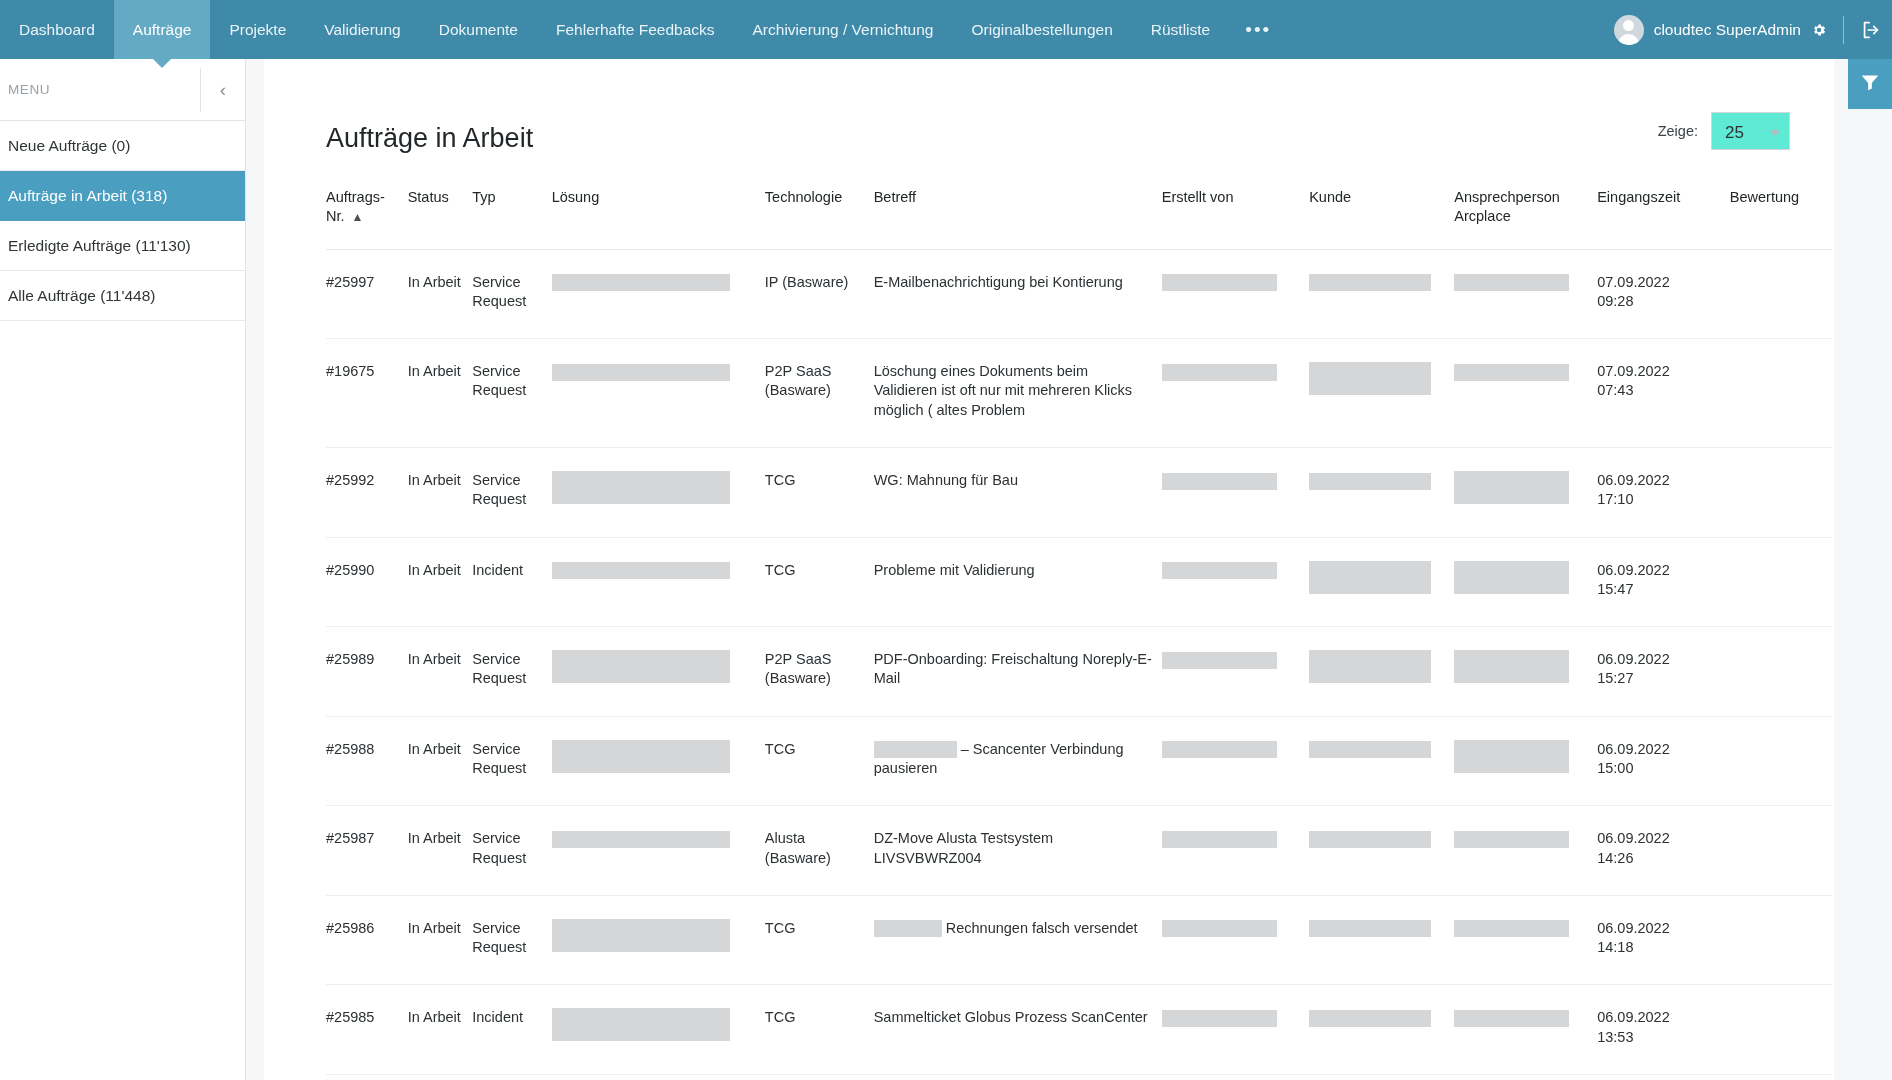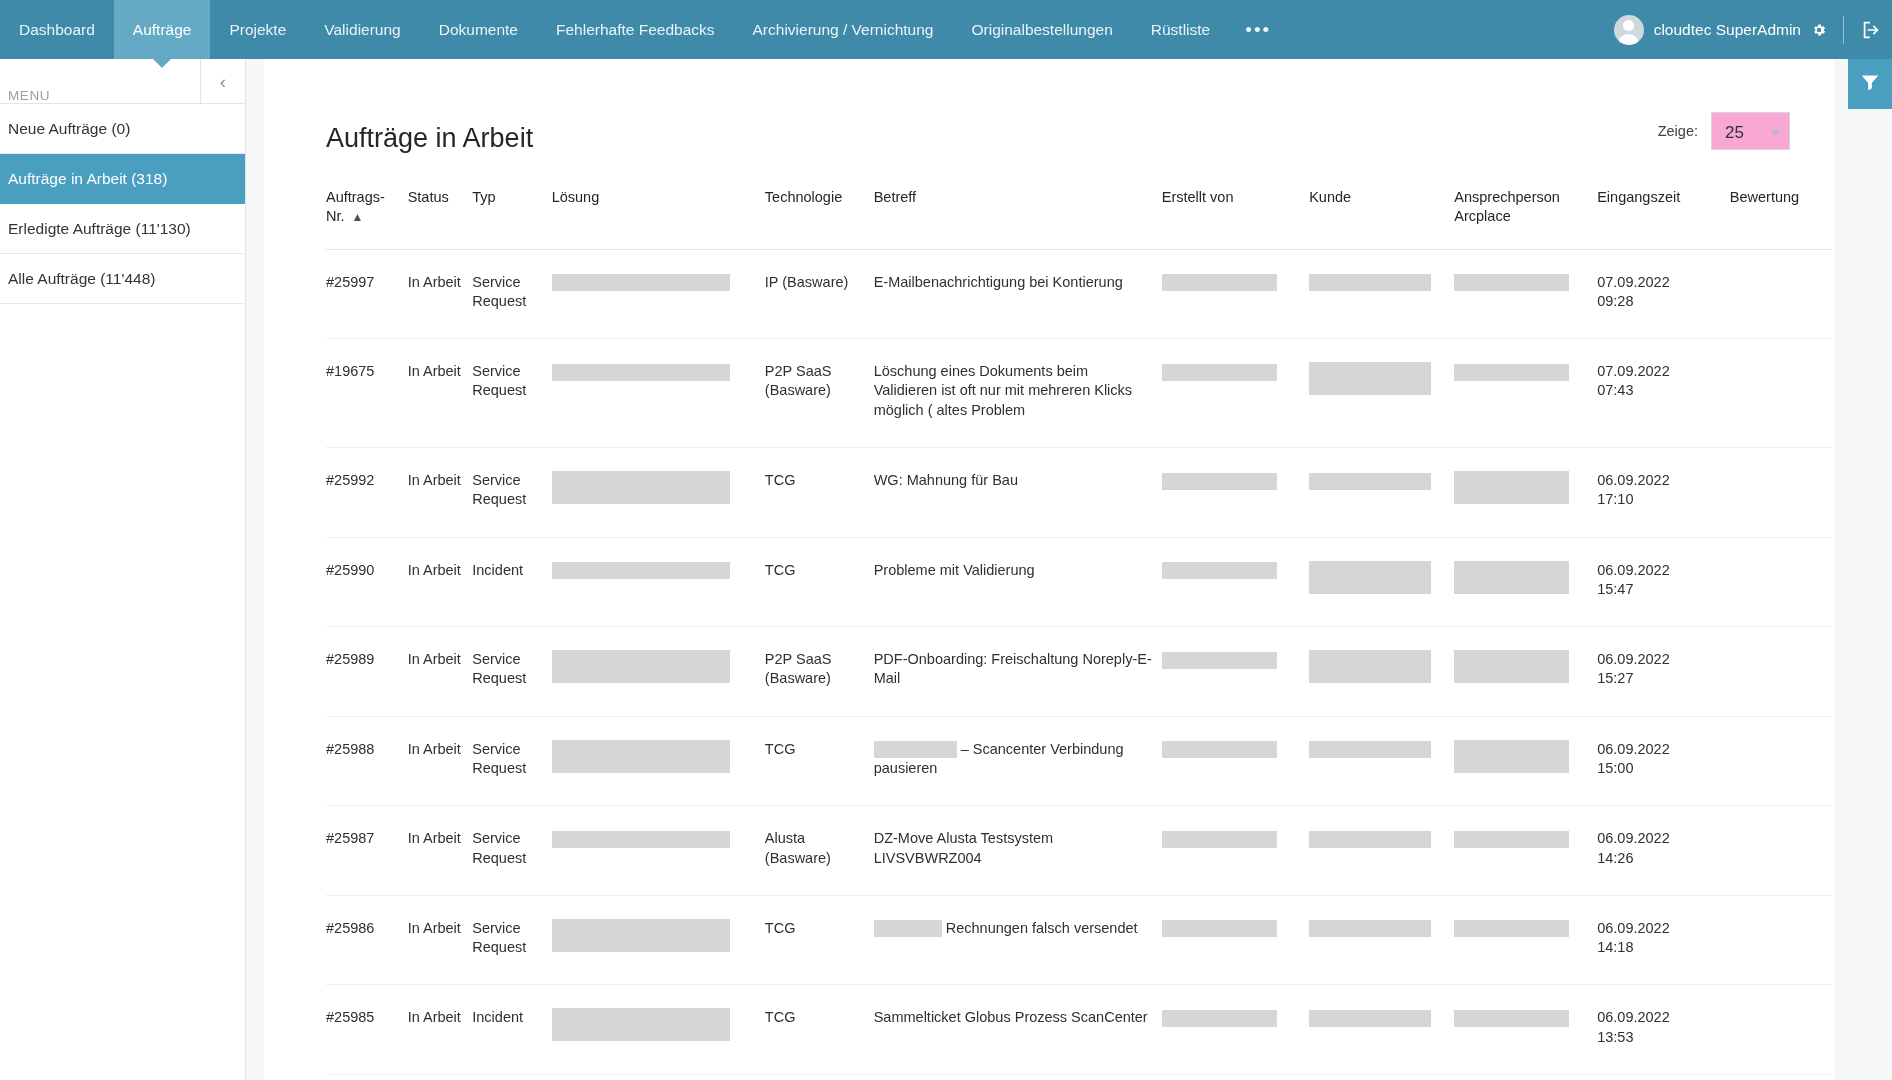--- a/index.html
+++ b/index.html
@@ -81,21 +81,21 @@
 
   
   .sidebar {
     position: absolute; top: 59px; left: 0;
     width: 246px; height: 1021px;
     background: #ffffff;
     border-right: 1px solid #e2e5e7;
     z-index: 10;
   }
   .menu-head {
-    height: 45px; display: flex; align-items: flex-end;
+    height: 62px; display: flex; align-items: center;
     border-bottom: 1px solid #e2e5e7;
   }
   .menu-label {
     flex: 1 1 auto; padding-left: 8px;
     font-size: 13.5px; color: #9aa1a6; letter-spacing: .6px;
   }
   .collapse-btn {
     width: 45px; height: 44px; flex: 0 0 45px;
     border-left: 1px solid #e2e5e7;
     display: flex; align-items: center; justify-content: center;
@@ -125,21 +125,21 @@
   }
   .page-head {
     display: flex; align-items: flex-end; justify-content: space-between;
     padding: 44px 44px 0 62px;
   }
   .page-title { font-size: 27px; font-weight: 400; color: #22272a; margin-top: 20px; }
   .zeige-wrap { display: flex; align-items: center; gap: 13px; padding-bottom: 4px; }
   .zeige-label { font-size: 14.5px; color: #3b4145; }
   .zeige-select {
     width: 79px; height: 38px;
-    border: 1px solid #d3d7da; background: #f9a8d4;
+    border: 1px solid #d3d7da; background: #5eead4;
     display: flex; align-items: center; justify-content: space-between;
     padding: 4px 9px 0 13px; cursor: pointer;
   }
   .zeige-value { font-size: 17px; color: #2c3134; }
   .caret { width: 0; height: 0; border-left: 5px solid transparent; border-right: 5px solid transparent; border-top: 6px solid #b6bbbe; }
 
   .filter-tab {
     position: absolute; top: 59px; right: 0;
     width: 44px; height: 50px; background: #4a9ec0;
     display: flex; align-items: center; justify-content: center;

